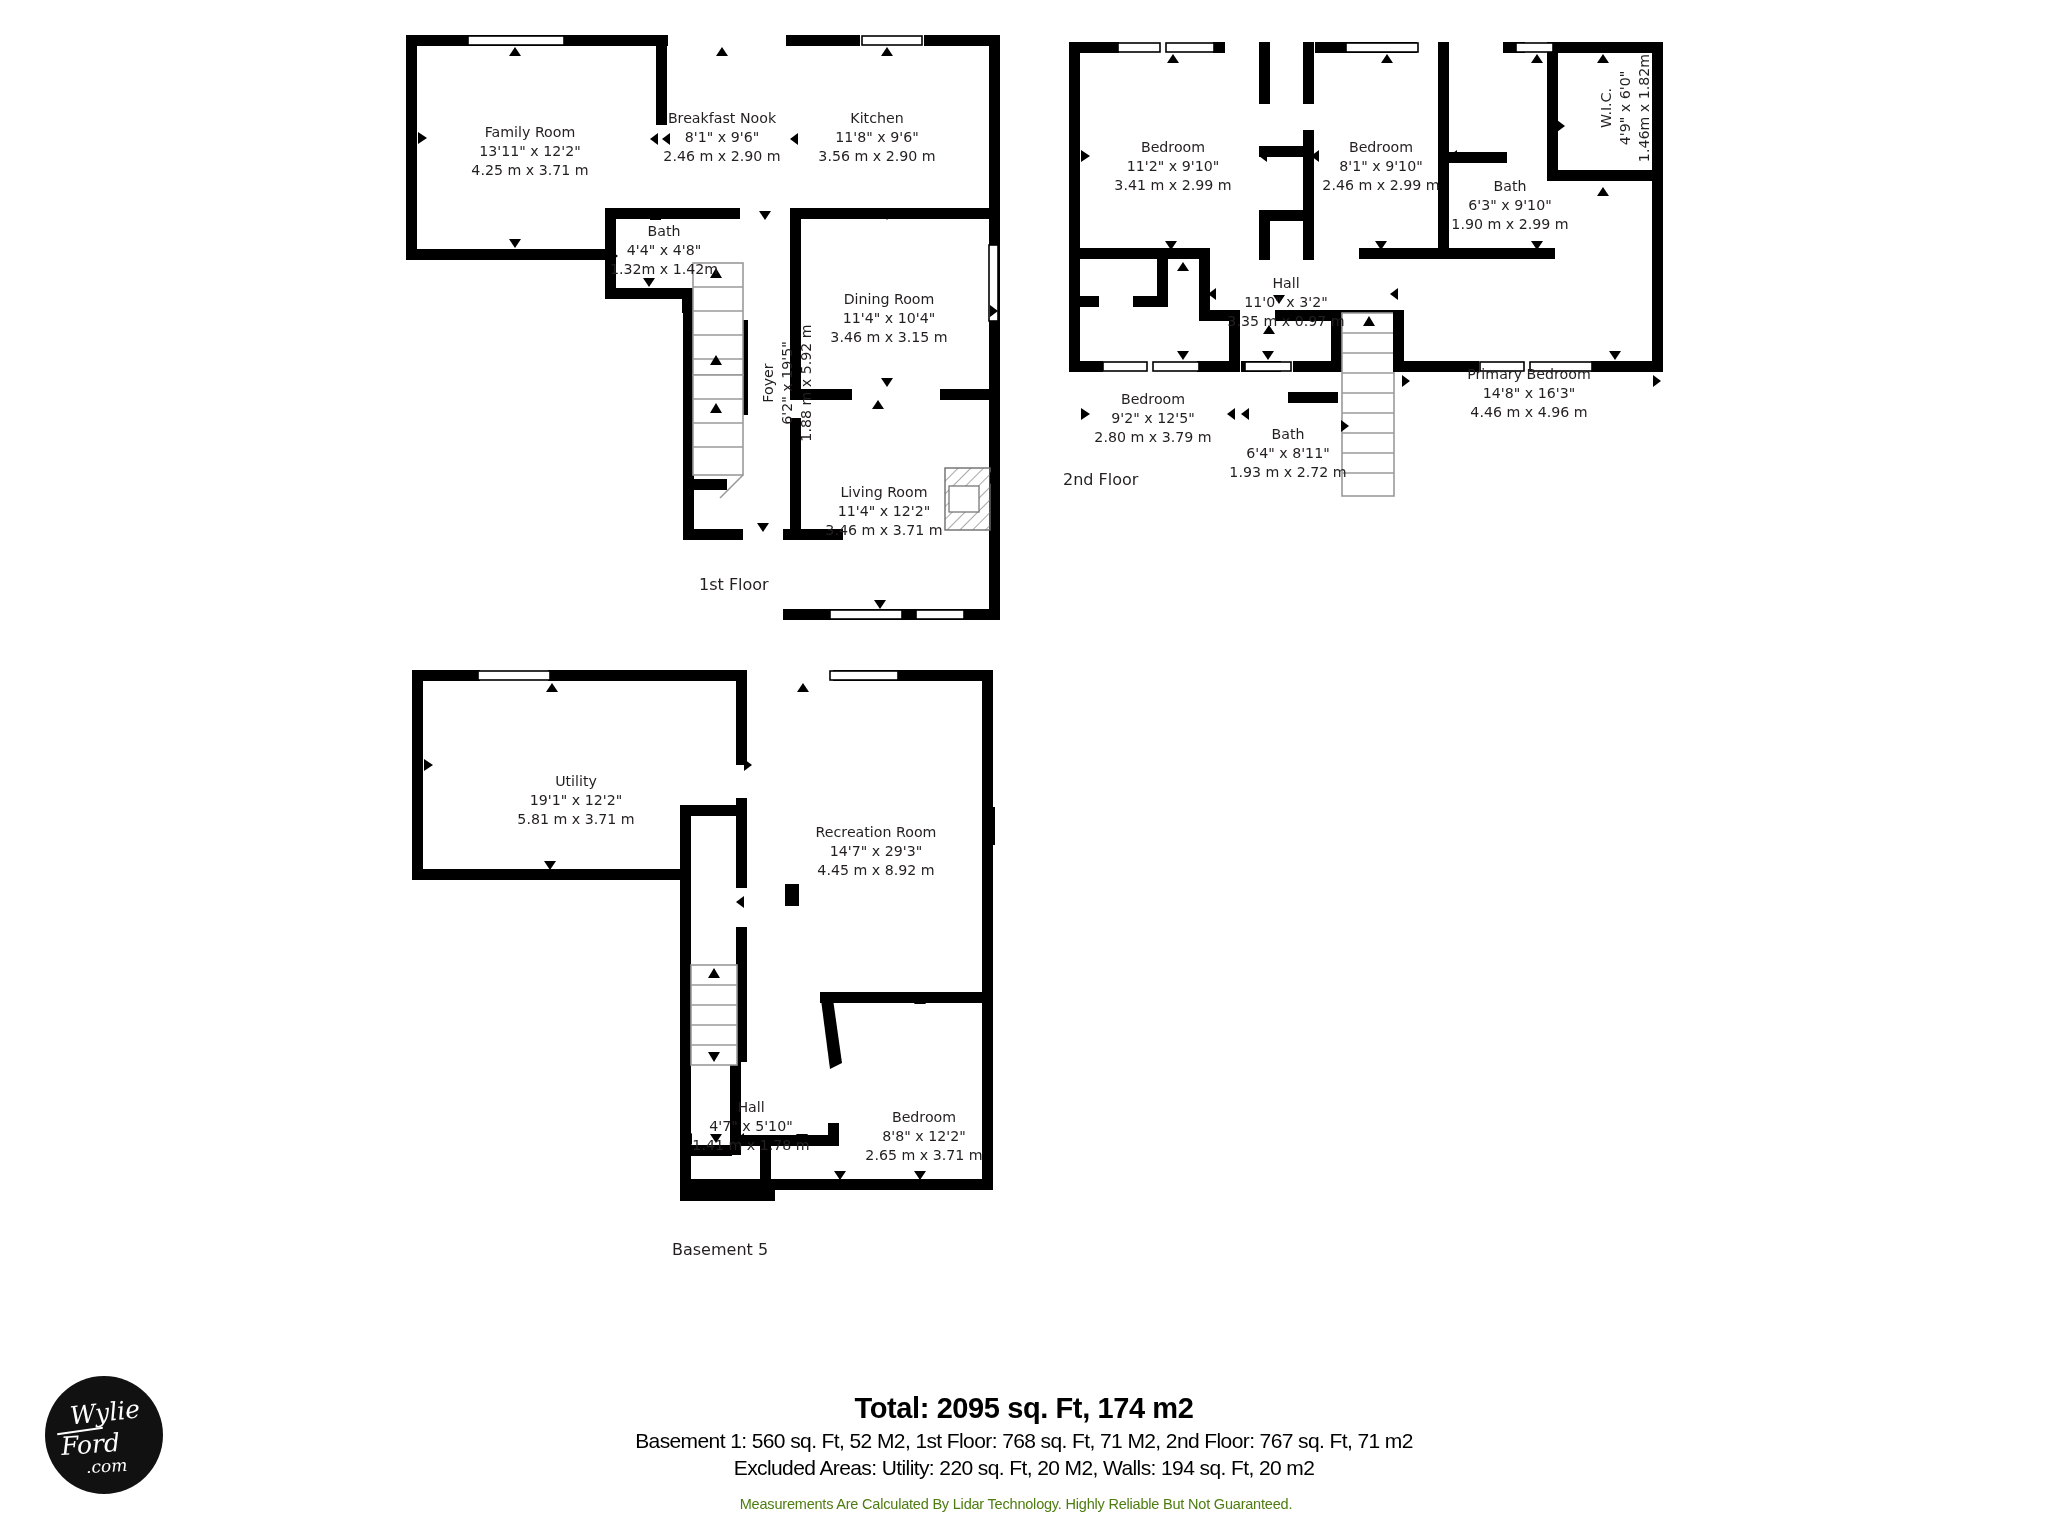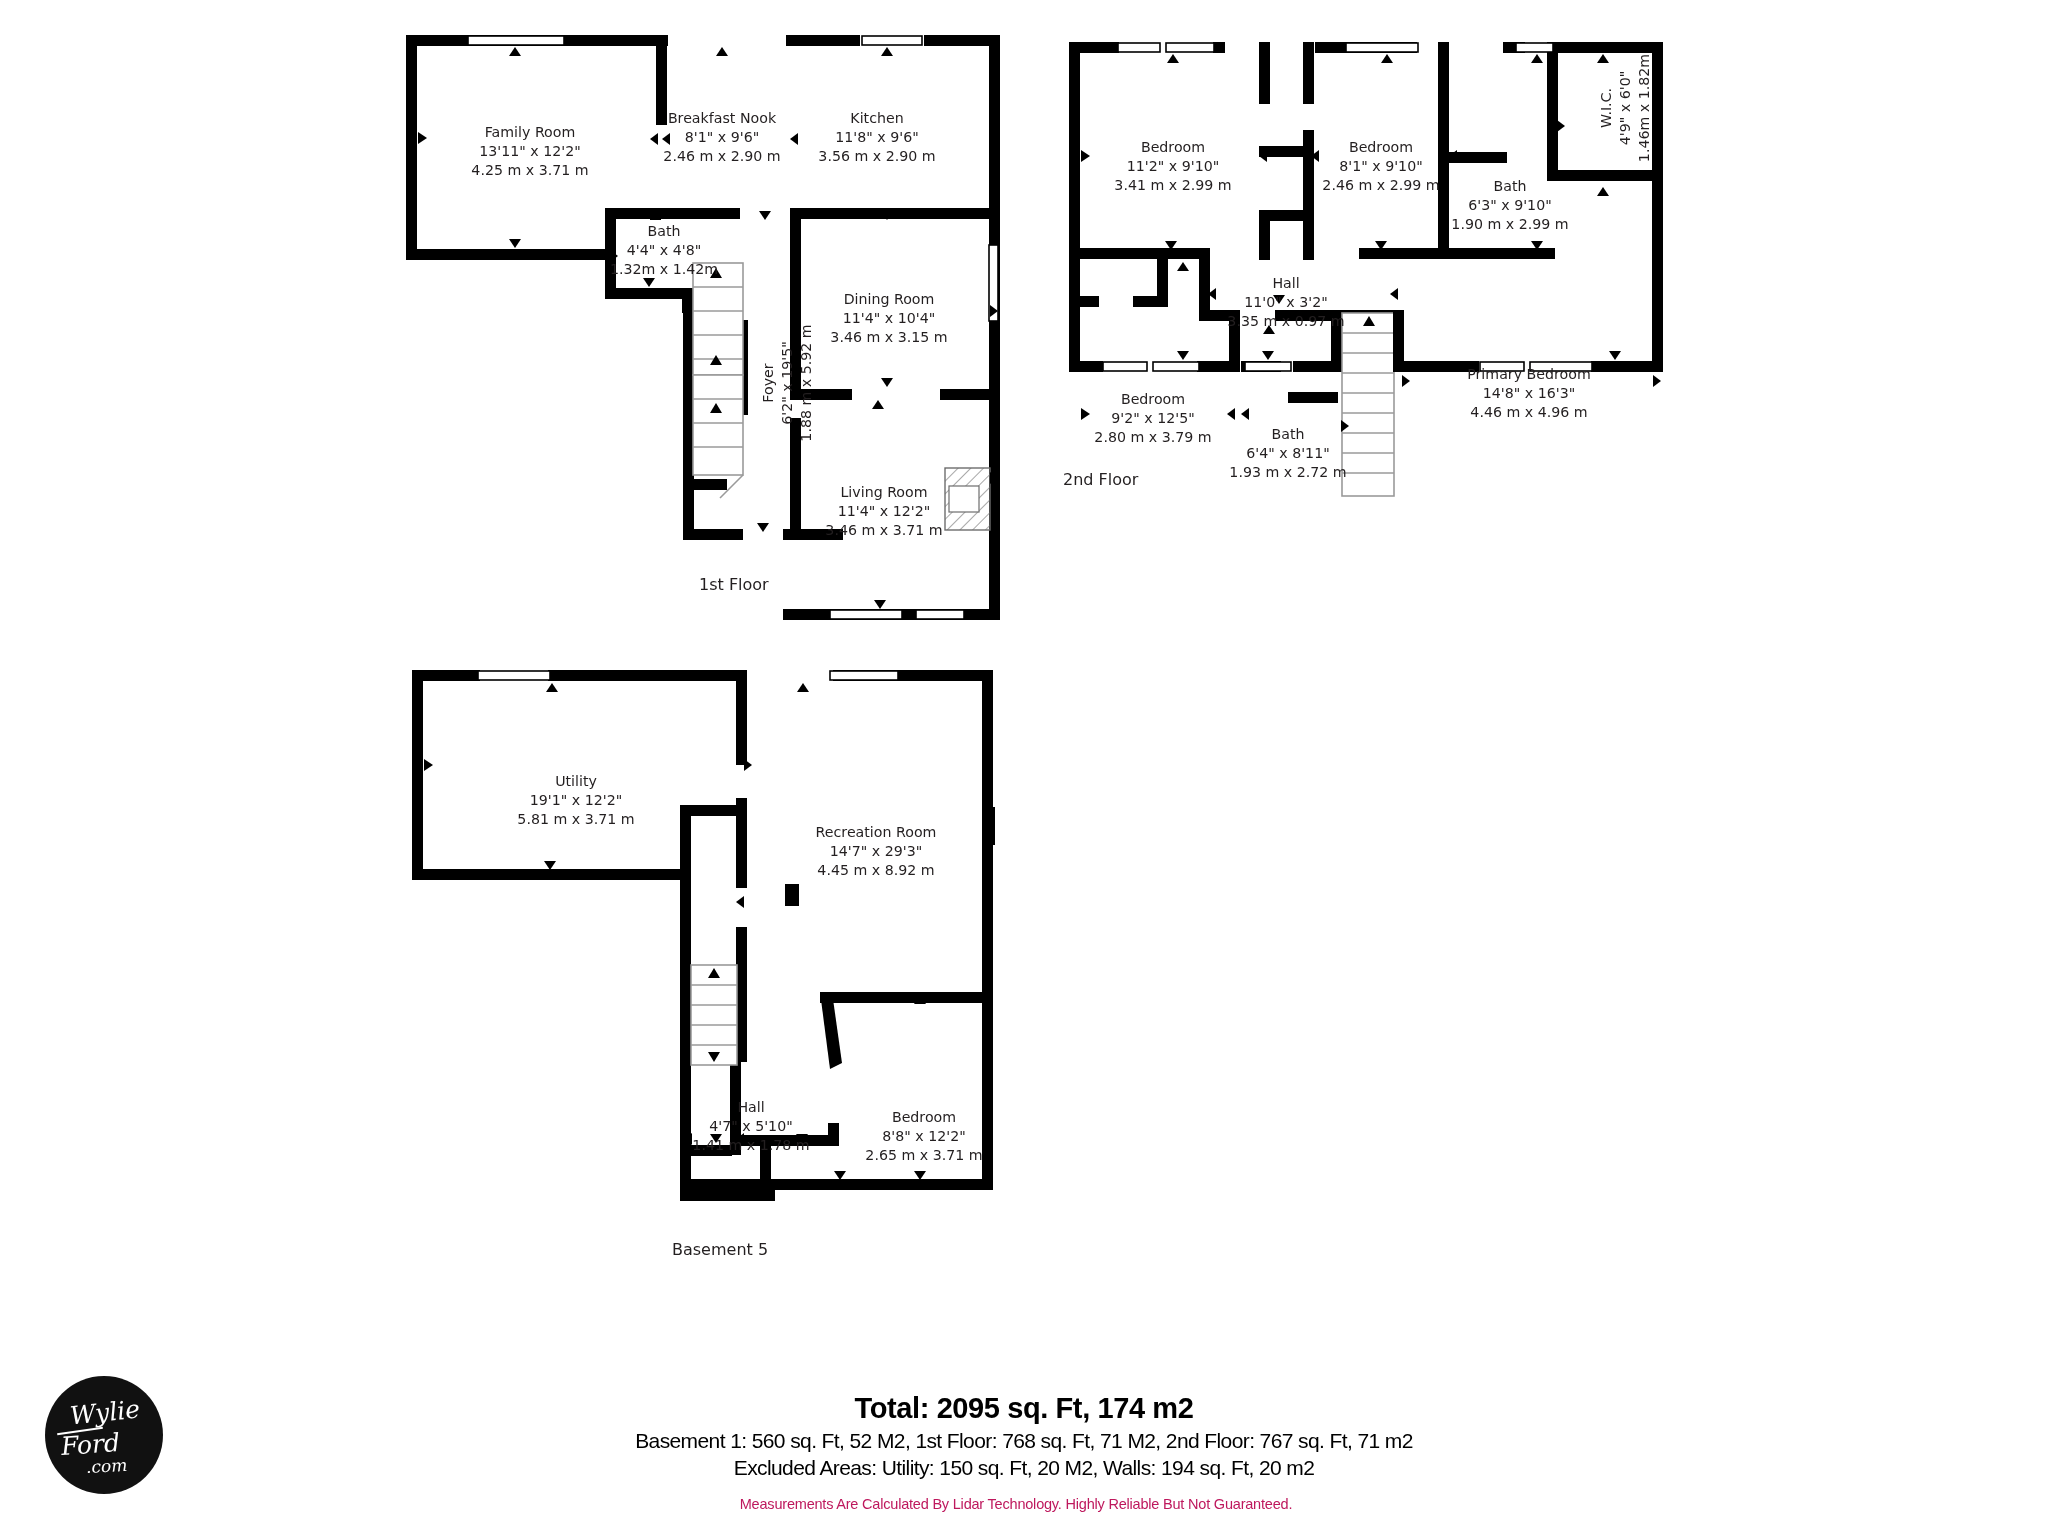--- a/index.html
+++ b/index.html
@@ -68,21 +68,21 @@
     font-family: "Liberation Sans", sans-serif;
     font-size: 21px;
     letter-spacing: -0.6px;
     color: #000000;
     margin: 0 0 3px 0;
   }
   .footer-note {
     font-family: "Liberation Sans", sans-serif;
     font-size: 14.5px;
     letter-spacing: -0.2px;
-    color: #be185d;
+    color: #4d7c0f;
     margin: 16px 16px 0 0;
   }
 
   
   .logo {
     position: absolute;
     left: 45px;
     bottom: 42px;
     width: 118px;
     height: 118px;
@@ -510,21 +510,21 @@
           <text class="label-txt lbl-dim" x="524" y="482">8'8" x 12'2"</text>
           <text class="label-txt lbl-dim" x="524" y="501">2.65 m x 3.71 m</text>
         </g>
       </g>
   </svg>
   <div class="floor-caption" style="left:672px; top:1240px;">Basement 5</div>
 
   <div class="footer">
     <div class="footer-total">Total: 2095 sq. Ft, 174 m2</div>
     <div class="footer-line">Basement 1: 560 sq. Ft, 52 M2, 1st Floor: 768 sq. Ft, 71 M2, 2nd Floor: 767 sq. Ft, 71 m2</div>
-    <div class="footer-line">Excluded Areas: Utility: 150 sq. Ft, 20 M2, Walls: 194 sq. Ft, 20 m2</div>
+    <div class="footer-line">Excluded Areas: Utility: 220 sq. Ft, 20 M2, Walls: 194 sq. Ft, 20 m2</div>
     <div class="footer-note">Measurements Are Calculated By Lidar Technology. Highly Reliable But Not Guaranteed.</div>
   </div>
 
   <div class="logo">
     <div class="logo-circle">
       <div class="logo-word logo-w1">Wylie</div>
       <div class="logo-rule"></div>
       <div class="logo-word logo-w2">Ford</div>
       <div class="logo-word logo-w3">.com</div>
     </div>

